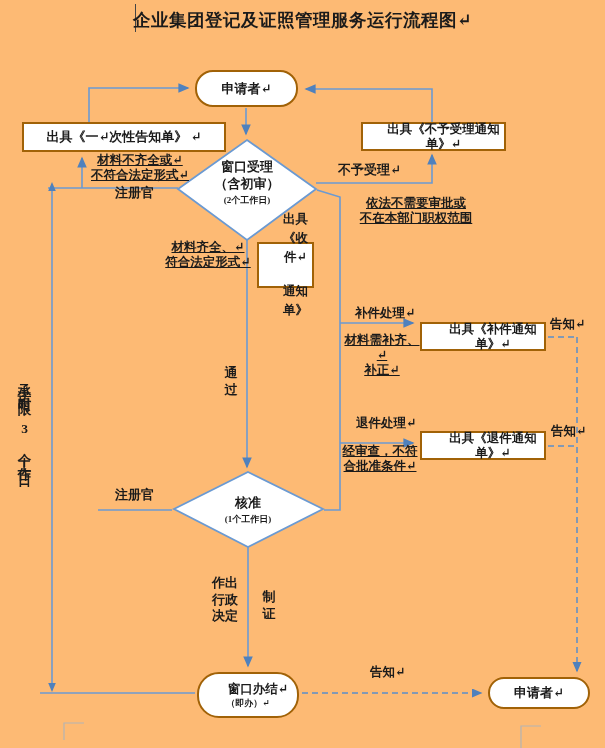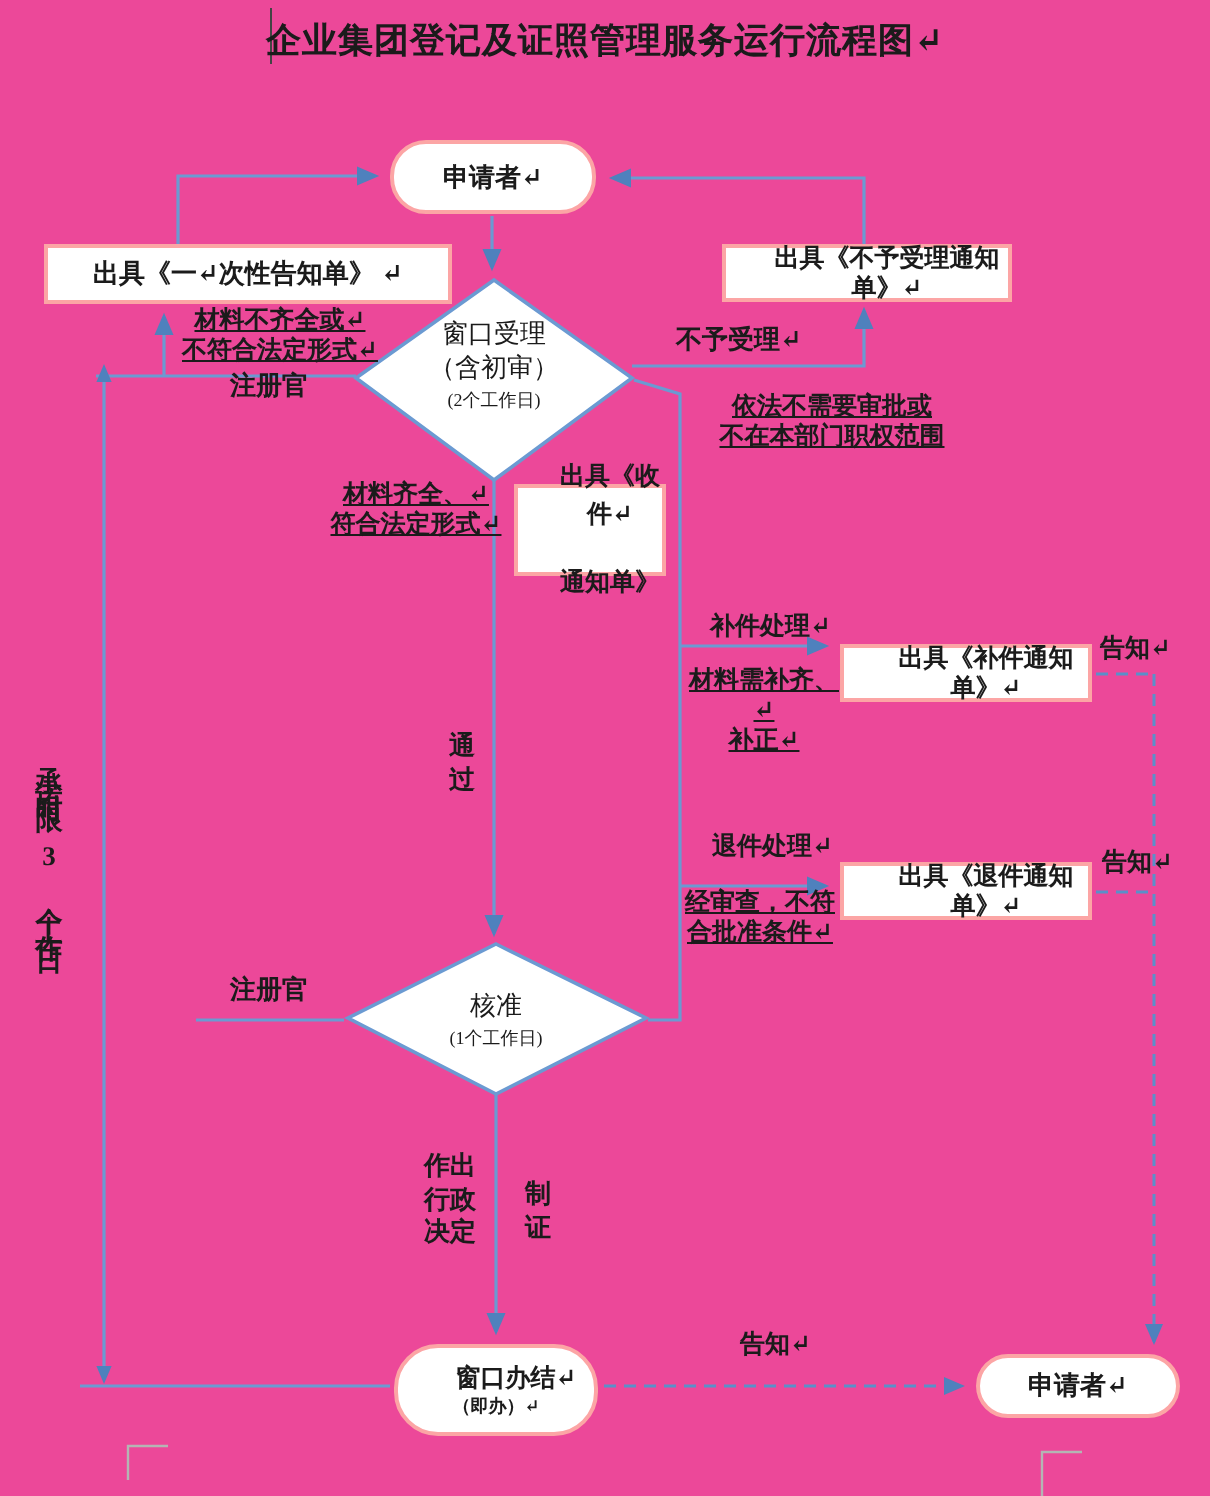--- a/index.html
+++ b/index.html
@@ -1,41 +1,41 @@
 <!DOCTYPE html>
 <html><head>
 <meta charset="utf-8">
 <style>
   html,body { margin:0; padding:0; background:#ffffff; }
   .page {
-    position:relative; width:605px; height:748px; background:#ec4899;
+    position:relative; width:605px; height:748px; background:#fdba74;
     font-family:"Liberation Serif","DejaVu Serif",serif; color:#1b1b1b; overflow:hidden;
   }
   .lines { position:absolute; left:0; top:0; width:605px; height:748px; }
   .title {
     position:absolute; left:133px; top:8px; width:370px;
     font-size:17.5px; font-weight:bold; letter-spacing:0.5px; white-space:nowrap;
   }
   .node {
-    position:absolute; border:2px solid #fca5a5; background:#ffffff;
+    position:absolute; border:2px solid #a16207; background:#ffffff;
     display:flex; flex-direction:column; align-items:center; justify-content:center;
     text-align:center; font-weight:bold; box-sizing:border-box;
   }
   .stadium { border-radius:22px; }
   .node .main { font-size:13px; line-height:16px; }
   .node .main-sm { font-size:12.5px; line-height:15px;padding-left:20px; }
   .node .sub { font-size:9px; line-height:11px; margin-top:1px; }
   .box2 .main-sm { line-height:19px; }
   .lbl {
     position:absolute; font-weight:bold; font-size:12.5px; line-height:14.5px;
     white-space:nowrap;
   }
   .lbl.c { text-align:center; white-space:normal;text-decoration:underline; }
   .lbl.big { font-size:13px; }
-  .dtext { position:absolute; text-align:center; font-weight:normal; }
+  .dtext { position:absolute; text-align:center; font-weight:bold; }
   .dtext .main { font-size:13px; line-height:17px; }
   .dtext .sub { font-size:9px; line-height:11px; margin-top:3px; }
   .vtext {
     position:absolute; left:15px; top:372px; height:225px;
     writing-mode:vertical-lr; text-orientation:upright;
     font-size:13.5px; font-weight:bold; letter-spacing:7px;
   }
   .vlbl { position:absolute; text-align:center; font-weight:bold; font-size:13px; line-height:17px; }
   .v3 { line-height:16.5px; }
   .caret { position:absolute; left:135px; top:4px; width:1px; height:28px; background:#444444; }
@@ -102,21 +102,21 @@
   <div class="node" style="left:361px; top:122px; width:145px; height:29px;">
     <span class="main-sm">出具《不予受理通知单》↵</span>
   </div>
 
   <div class="dtext" style="left:178px; top:158px; width:138px;">
     <div class="main">窗口受理</div>
     <div class="main">（含初审）</div>
     <div class="sub">(2个工作日)</div>
   </div>
 
-  <div class="node box2" style="left:257px; top:242px; width:76px; height:46px;gap:15px;">
+  <div class="node box2" style="left:257px; top:242px; width:57px; height:46px;gap:15px;">
     <span class="main-sm">出具《收件↵</span>
     <span class="main-sm">通知单》</span>
   </div>
 
   <div class="node" style="left:420px; top:322px; width:126px; height:29px;">
     <span class="main-sm">出具《补件通知单》↵</span>
   </div>
 
   <div class="node" style="left:420px; top:431px; width:126px; height:29px;">
     <span class="main-sm">出具《退件通知单》↵</span>

